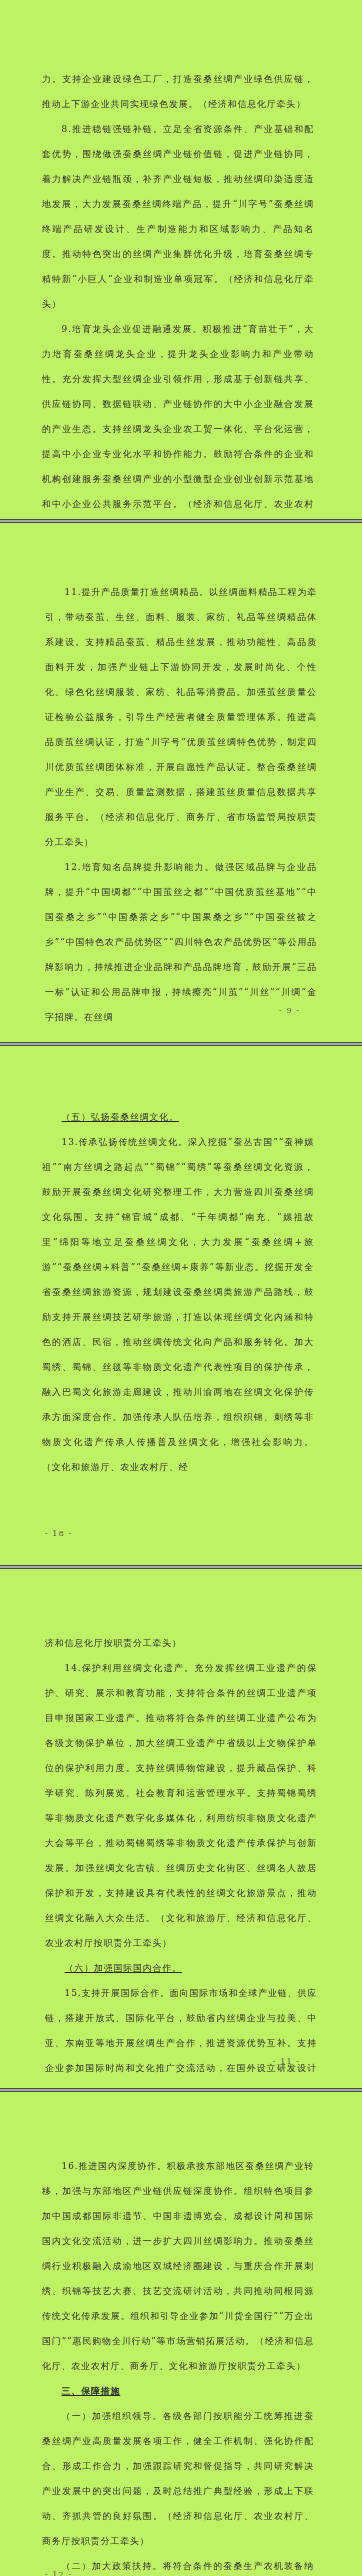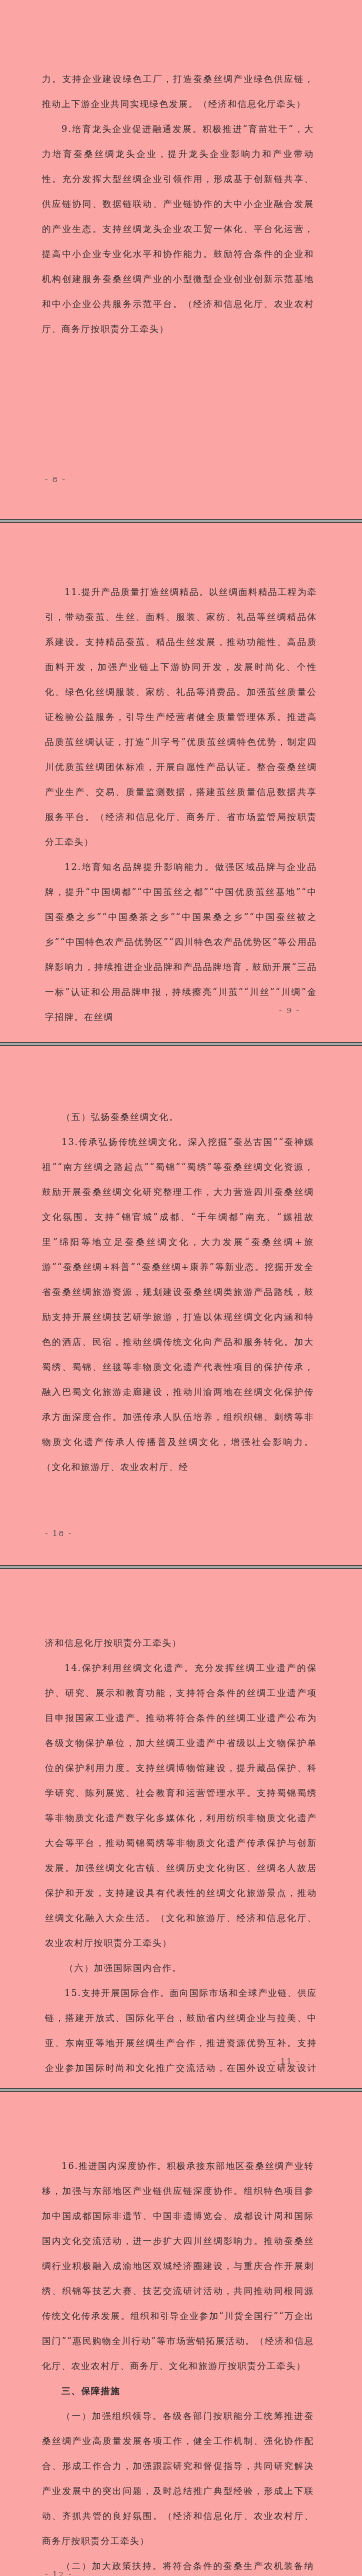--- a/index.html
+++ b/index.html
@@ -1,21 +1,21 @@
 <!DOCTYPE html>
 <html style="font-size:8.2px"><head>
 <meta charset="utf-8">
 <style>
   html, body { margin: 0; padding: 0; background: #ffffff; }
   body { width: 362px; font-family: "DejaVu Serif", "Liberation Serif", serif; color: #2a2a2a; }
   .page {
     position: relative;
     width: 362px;
     height: 519px;
-    background: #fca5a5;
+    background: #bef264;
     box-sizing: border-box;
     overflow: hidden;
   }
   .sep {
     height: 4.1px;
     background: #a9a9a9;
     border-top: 0.5px solid #4a4a4a;
     border-bottom: 0.5px solid #4a4a4a;
     box-sizing: border-box;
   }
@@ -23,37 +23,38 @@
     position: absolute;
     left: 42px;
     width: 272px;
     font-size: 8.9px;
     line-height: 25px;
     letter-spacing: 0.9px;
     text-align: justify;
   }
   .content p { margin: 0; }
   .indent { text-indent: 19.6px; }
-  .heading { text-indent: 19.6px; }
+  .heading { text-indent: 19.6px; text-decoration: underline; }
   .bold { font-weight: bold; font-family: "DejaVu Sans", "Liberation Sans", sans-serif; }
   .pnum {
     position: absolute;
     font-size: 8.2px;
     letter-spacing: 1px;
     color: #555;
   }
   .pnum.left { left: 45px; }
   .pnum.right { right: 62px; }
 </style>
 </head>
 <body>
 
 <div class="page">
   <div class="content" style="top:67px;">
     <p>力。支持企业建设绿色工厂，打造蚕桑丝绸产业绿色供应链，推动上下游企业共同实现绿色发展。（经济和信息化厅牵头）</p>
+    <p class="indent">8.推进稳链强链补链。立足全省资源条件、产业基础和配套优势，围绕做强蚕桑丝绸产业链价值链，促进产业链协同，着力解决产业链瓶颈，补齐产业链短板，推动丝绸印染适度适地发展，大力发展蚕桑丝绸终端产品，提升“川字号”蚕桑丝绸终端产品研发设计、生产制造能力和区域影响力、产品知名度。推动特色突出的丝绸产业集群优化升级，培育蚕桑丝绸专精特新“小巨人”企业和制造业单项冠军。（经济和信息化厅牵头）</p>
     <p class="indent">9.培育龙头企业促进融通发展。积极推进“育苗壮干”，大力培育蚕桑丝绸龙头企业，提升龙头企业影响力和产业带动性。充分发挥大型丝绸企业引领作用，形成基于创新链共享、供应链协同、数据链联动、产业链协作的大中小企业融合发展的产业生态。支持丝绸龙头企业农工贸一体化、平台化运营，提高中小企业专业化水平和协作能力。鼓励符合条件的企业和机构创建服务蚕桑丝绸产业的小型微型企业创业创新示范基地和中小企业公共服务示范平台。（经济和信息化厅、农业农村厅、商务厅按职责分工牵头）</p>
 
   </div>
   <div class="pnum left" style="top:474px;">- 8 -</div>
 </div>
 <div class="sep"></div>
 
 <div class="page">
   <div class="content" style="top:57px; left:45px;">
     <p class="indent">11.提升产品质量打造丝绸精品。以丝绸面料精品工程为牵引，带动蚕茧、生丝、面料、服装、家纺、礼品等丝绸精品体系建设。支持精品蚕茧、精品生丝发展，推动功能性、高品质面料开发，加强产业链上下游协同开发，发展时尚化、个性化、绿色化丝绸服装、家纺、礼品等消费品。加强茧丝质量公证检验公益服务，引导生产经营者健全质量管理体系。推进高品质茧丝绸认证，打造“川字号”优质茧丝绸特色优势，制定四川优质茧丝绸团体标准，开展自愿性产品认证。整合蚕桑丝绸产业生产、交易、质量监测数据，搭建茧丝质量信息数据共享服务平台。（经济和信息化厅、商务厅、省市场监管局按职责分工牵头）</p>

